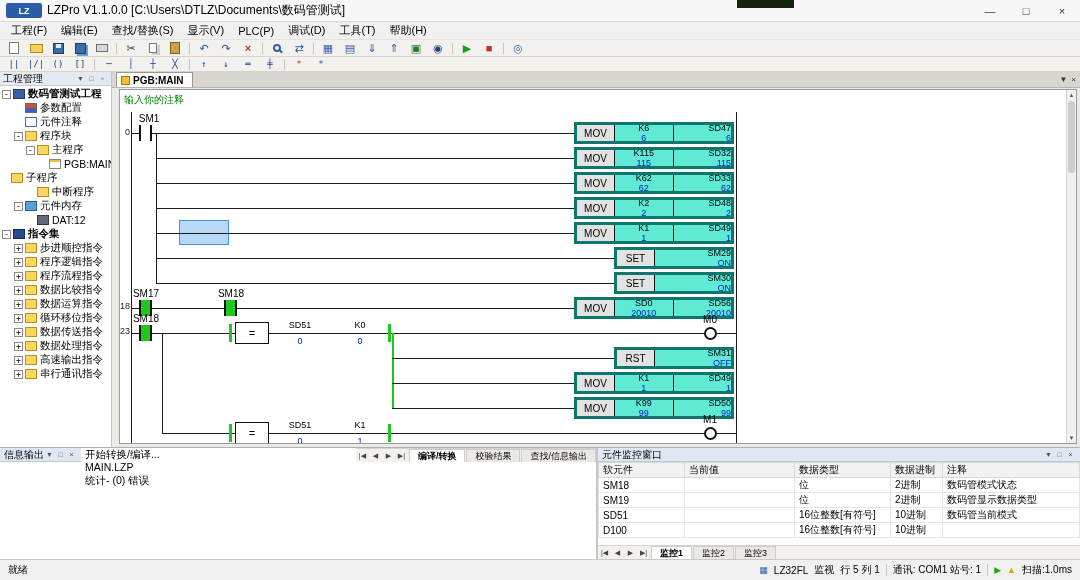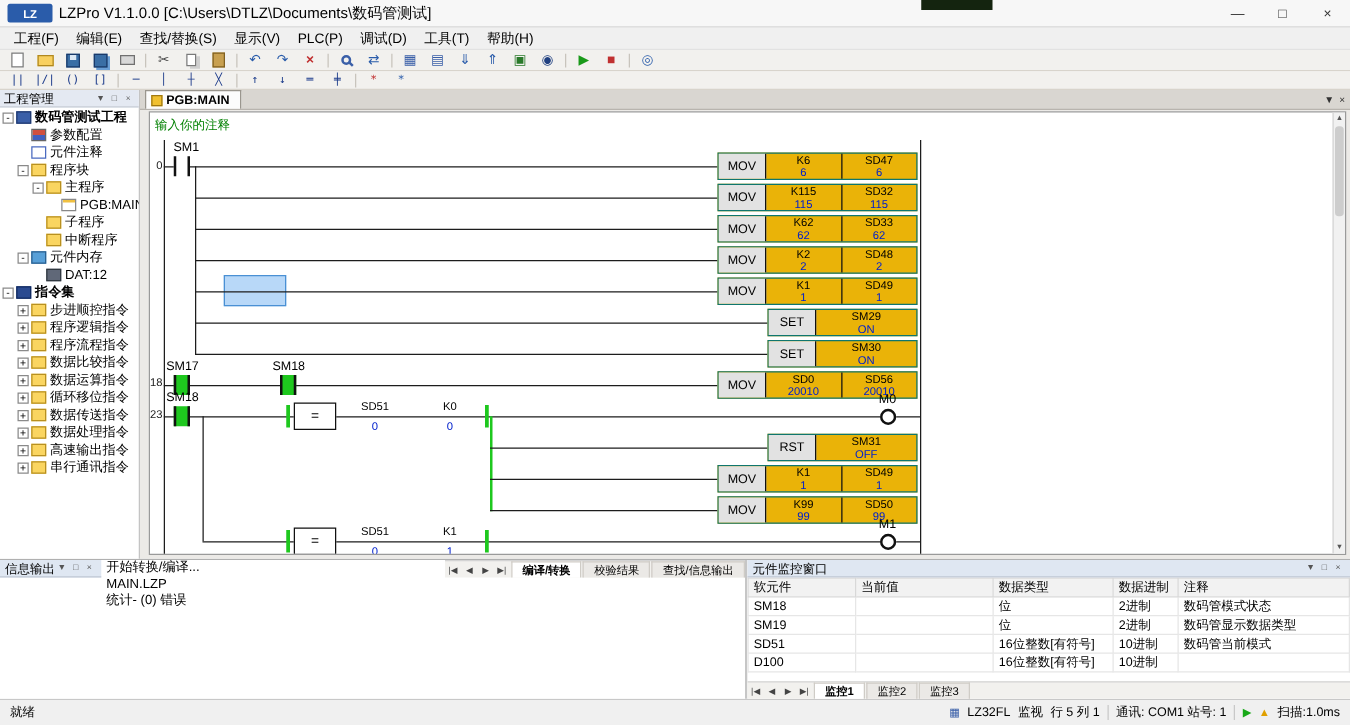--- a/index.html
+++ b/index.html
@@ -86,26 +86,26 @@
   .lcomment { position:absolute; left:4px; top:3px; color:#008000; font-size:10px; z-index:2; }
   .lw-h { position:absolute; height:1px; background:#1c1c1c; z-index:1; }
   .lw-v { position:absolute; width:1px; background:#1c1c1c; z-index:1; }
   .lw-vg { width:2px; background:#1ec81e; }
   .rail { z-index:1; }
   .rnum { position:absolute; left:0; width:10px; text-align:right; font-size:9px; color:#222; z-index:2; }
   .contact { position:absolute; width:13px; height:16px; background:#fff;
     border-left:2px solid #111; border-right:2px solid #111; z-index:2; }
   .contact.on { background:#1ec81e; }
   .clabel { position:absolute; width:30px; text-align:center; font-size:10px; z-index:2; }
-  .ibox { position:absolute; height:22px; border:1px solid #0f766e; background:#eab308; display:flex; z-index:2; }
+  .ibox { position:absolute; height:22px; border:3px solid #0f766e; background:#5eead4; display:flex; z-index:2; }
   .ibox .op { width:38px; flex:none; background:#e2e2e2; border-right:1px solid #111;
     display:flex; align-items:center; justify-content:center; font-size:10px; }
   .ibox .opr { flex:1; display:flex; flex-direction:column; align-items:center; justify-content:center;
     border-right:1px solid #111; }
-  .ibox .opr:last-child { border-right:none; }
+  .ibox .opr:last-child { border-right:none;align-items:flex-end; }
   .opr .nm { font-size:9px; line-height:10px; }
   .opr .vl { font-size:9px; line-height:10px; color:#0020cc; }
   .cmp-eq { position:absolute; width:34px; height:22px; border:1px solid #111; background:#fff;
     display:flex; align-items:center; justify-content:center; font-size:11px; z-index:2; }
   .cmp-brk { position:absolute; width:3px; height:18px; background:#1ec81e; z-index:2; }
   .opd-nm { position:absolute; font-size:9px; text-align:center; z-index:2; }
   .opd-vl { position:absolute; font-size:9px; color:#0020cc; text-align:center; z-index:2; }
   .coil { position:absolute; width:13px; height:13px; border:2px solid #111; border-radius:50%;
     background:#fff; z-index:2; }
   .sel-cell { position:absolute; left:59px; top:130px; width:50px; height:25px;
@@ -290,21 +290,21 @@
       <div class="tree-row" style="padding-left:26px">
         <span class="exp">-</span>
         <span class="ti ti-folder"></span>
         <span class="tree-label">主程序</span>
       </div>
       <div class="tree-row" style="padding-left:38px">
         <span class="exp hid"></span>
         <span class="ti ti-doc"></span>
         <span class="tree-label">PGB:MAIN</span>
       </div>
-      <div class="tree-row" style="padding-left:26px">
+      <div class="tree-row" style="">
         <span class="exp hid"></span>
         <span class="ti ti-folder"></span>
         <span class="tree-label">子程序</span>
       </div>
       <div class="tree-row" style="padding-left:26px">
         <span class="exp hid"></span>
         <span class="ti ti-folder"></span>
         <span class="tree-label">中断程序</span>
       </div>
       <div class="tree-row" style="padding-left:14px">

